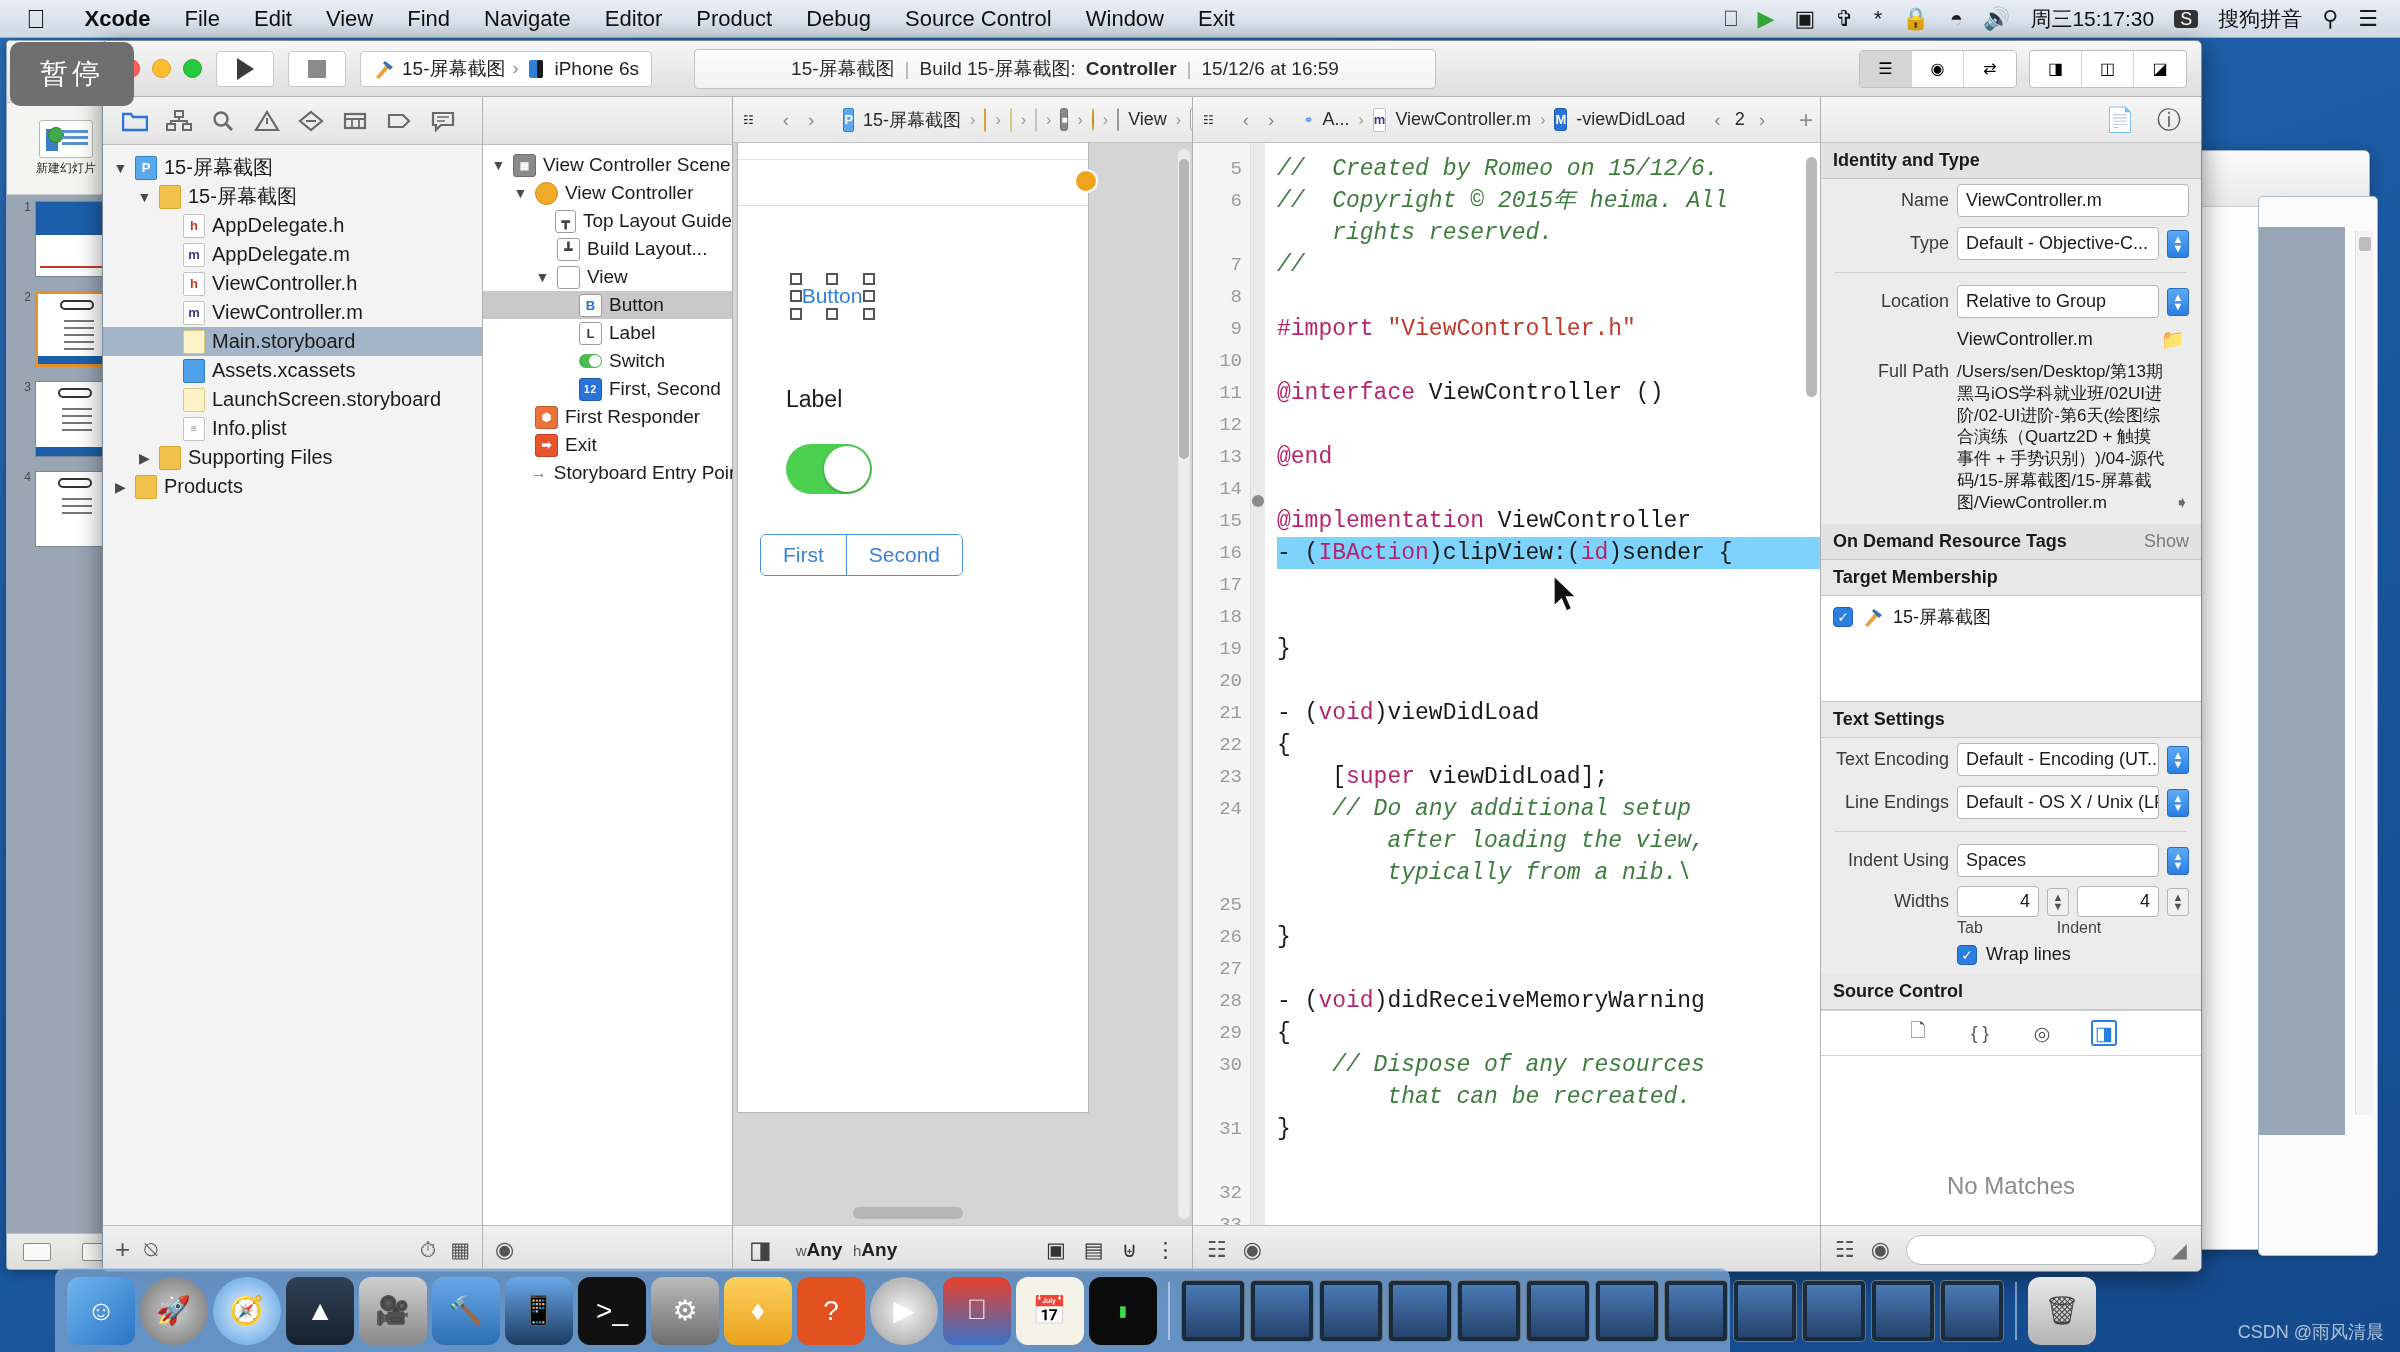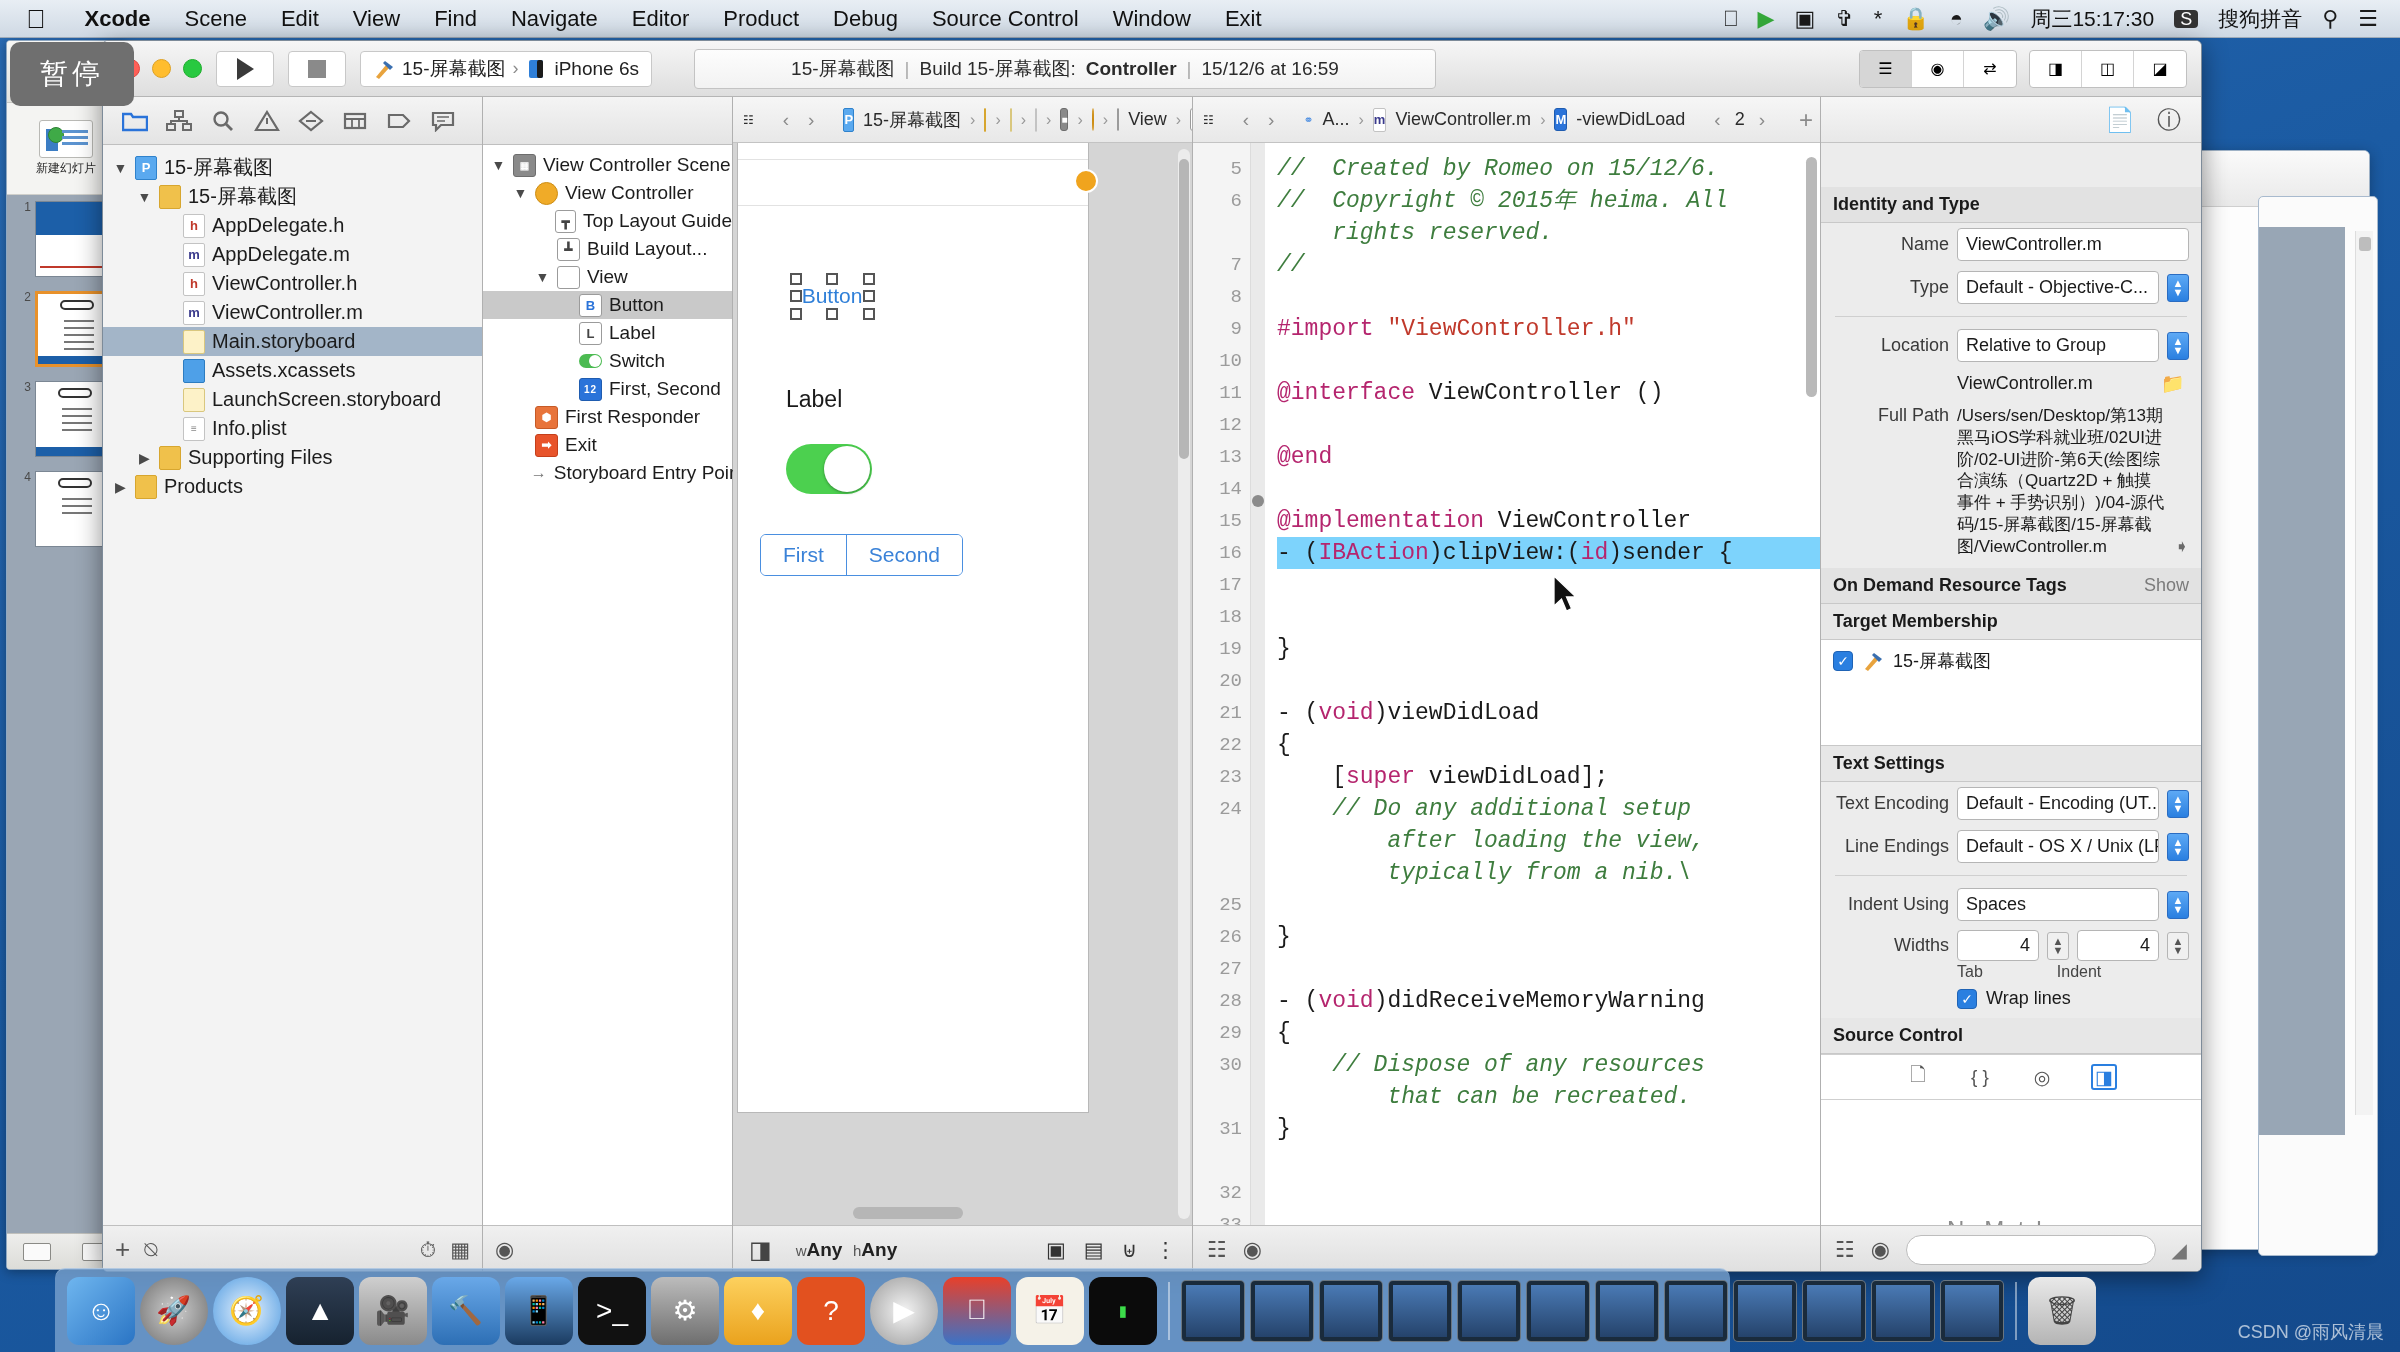--- a/index.html
+++ b/index.html
@@ -225,21 +225,21 @@
   .line-hl { background:#7dd3fc; }
   .code-scroll { position:absolute; right:3px; top:14px; width:11px; height:240px;
     background:#b9b9b9; border-radius:6px; }
   .ed-footer { height:48px; background:linear-gradient(#f0f0f0,#dfdfdf); border-top:1px solid #c0c0c0;
     display:flex; align-items:center; gap:16px; padding:0 14px; }
 
   
   .inspector { width:380px; background:#ececec; }
   .insp-head { height:46px; background:linear-gradient(#f6f6f6,#e8e8e8); border-bottom:1px solid #c3c3c3;
     display:flex; align-items:center; justify-content:flex-end; gap:22px; padding-right:20px; }
-  .insp-body { flex:1; overflow:hidden; font-size:18px; color:#1a1a1a;margin-top:44px; }
+  .insp-body { flex:1; overflow:hidden; font-size:18px; color:#1a1a1a; }
   .sec-title { background:#e2e2e2; border-bottom:1px solid #c8c8c8; padding:7px 12px;
     font-weight:bold; font-size:18px; display:flex; justify-content:space-between; align-items:center; }
   .sec-title .show { font-weight:normal; color:#7b7b7b; }
   .frow { display:flex; align-items:center; gap:8px; padding:5px 12px 5px 0; }
   .flabel { width:128px; text-align:right; color:#3a3a3a; font-size:18px; flex:none; }
   .finput { flex:1; background:#fff; border:1px solid #b5b5b5; border-radius:4px;
     padding:5px 8px; font-size:18px; min-width:0; }
   .fselect { flex:1; background:#fff; border:1px solid #b5b5b5; border-radius:4px;
     padding:5px 28px 5px 8px; font-size:18px; position:relative; min-width:0;
     white-space:nowrap; overflow:hidden; }
@@ -373,21 +373,21 @@
   <div class="bg-finder2">
     <div class="bg-finder2-inner"></div>
     <div class="bg-finder2-scroll">
         <i class="bg-finder2-knob"></i>
       </div>
   </div>
 
   <div id="menubar">
     <span class="mb-apple"></span>
     <span class="mb-item bold">Xcode</span>
-    <span class="mb-item">Scene</span>
+    <span class="mb-item">File</span>
     <span class="mb-item">Edit</span>
     <span class="mb-item">View</span>
     <span class="mb-item">Find</span>
     <span class="mb-item">Navigate</span>
     <span class="mb-item">Editor</span>
     <span class="mb-item">Product</span>
     <span class="mb-item">Debug</span>
     <span class="mb-item">Source Control</span>
     <span class="mb-item">Window</span>
     <span class="mb-item">Exit</span>

